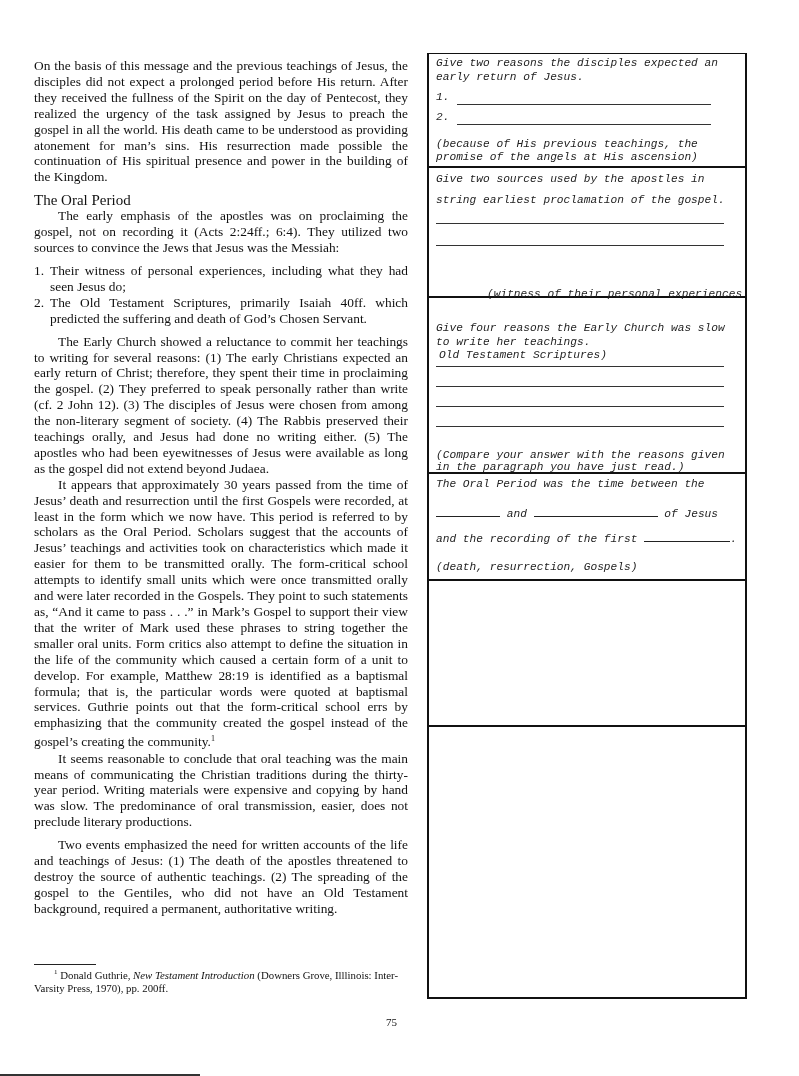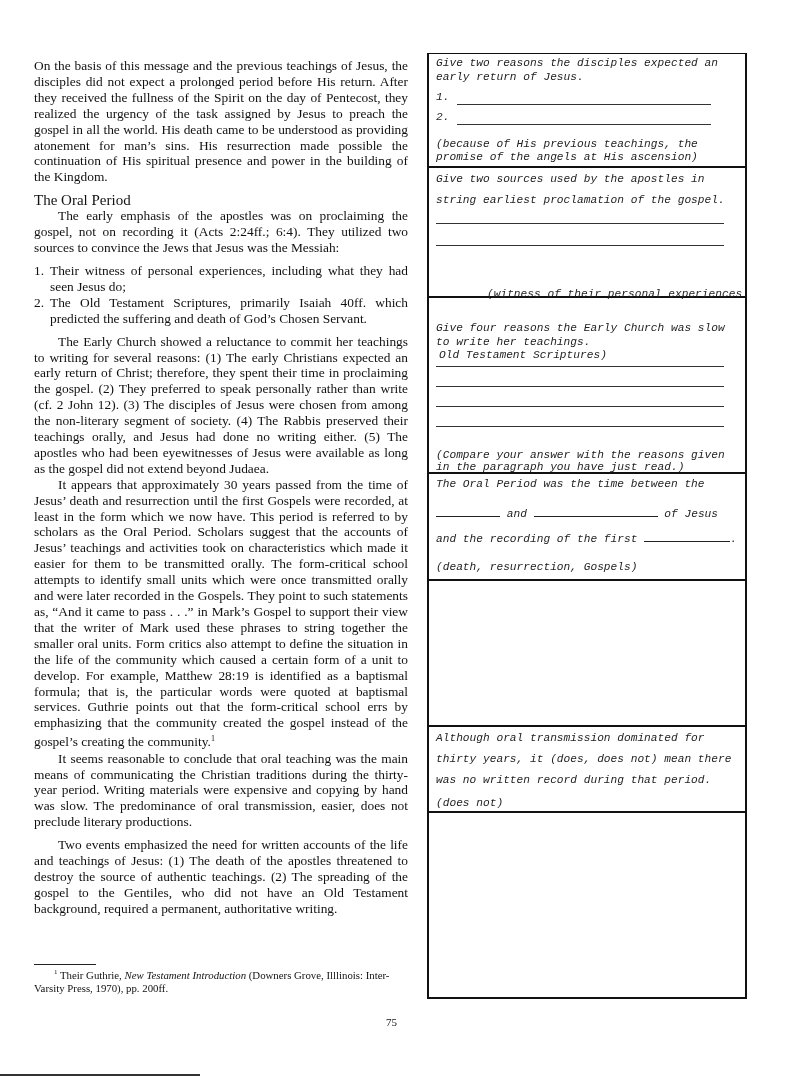--- a/index.html
+++ b/index.html
@@ -59,21 +59,21 @@
   </ol>
   <div class="gap"></div>
   <p class="ind">The Early Church showed a reluctance to commit her teachings to writing for several reasons: (1) The early Christians expected an early return of Christ; therefore, they spent their time in proclaiming the gospel. (2) They preferred to speak personally rather than write (cf. 2 John 12). (3) The disciples of Jesus were chosen from among the non-literary segment of society. (4) The Rabbis preserved their teachings orally, and Jesus had done no writing either. (5) The apostles who had been eyewitnesses of Jesus were available as long as the gospel did not extend beyond Judaea.</p>
   <p class="ind"><span>It appears that approximately 30 years passed from the time of Jesus’ death and resurrection until the first Gospels were recorded, at least in the form which we now have. This period is referred to by scholars as the Oral Period. Scholars suggest that the accounts of Jesus’ teachings and activities took on characteristics which made it easier for them to be transmitted orally. The form-critical school attempts to identify small units which were once transmitted orally and were later recorded in the Gospels. They point to such statements as, “And it came to pass . . .” in Mark’s Gospel to support their view that the writer of Mark used these phrases to string together the smaller oral units. Form critics also attempt to define the situation in the life of the community which caused a certain form of a unit to develop. For example, Matthew 28:19 is identified as a baptismal formula; that is, the particular words were quoted at baptismal services. Guthrie points out that the form-critical school errs by emphasizing that the community created the gospel instead of the gospel’s creating the community.</span><sup style="font-size:8px;">1</sup></p>
   <p class="ind">It seems reasonable to conclude that oral teaching was the main means of communicating the Christian traditions during the thirty-year period. Writing materials were expensive and copying by hand was slow. The predominance of oral transmission, easier, does not preclude literary productions.</p>
   <div class="gap"></div>
   <p class="ind">Two events emphasized the need for written accounts of the life and teachings of Jesus: (1) The death of the apostles threatened to destroy the source of authentic teachings. (2) The spreading of the gospel to the Gentiles, who did not have an Old Testament background, required a permanent, authoritative writing.</p>
 </div>
 
 <div class="footrule"></div>
-<div class="footnote"><sup>1</sup> <span>Their Guthrie, </span><i>New Testament Introduction</i><span> (Downers Grove, Illlinois: Inter-Varsity Press, 1970), pp. 200ff.</span></div>
+<div class="footnote"><sup>1</sup> <span>Donald Guthrie, </span><i>New Testament Introduction</i><span> (Downers Grove, Illlinois: Inter-Varsity Press, 1970), pp. 200ff.</span></div>
 <div class="pagenum">75</div>
 <div class="bottomrule"></div>
 
 <div class="rightcol">
 
   <div class="box" style="top:0; height:114px;">
     <span class="ln" style="top:3px;">Give two reasons the disciples expected an</span>
     <span class="ln" style="top:17px;">early return of Jesus.</span>
     <span class="ln" style="top:37px;">1.</span>
     <div class="fullline" style="top:50px; left:28px; width:254px;"></div>
@@ -113,21 +113,15 @@
     </span>
     <span class="ln" style="top:56px;">
       <span>and the recording of the first</span>
       <span class="blank" style="width:86px;"></span><span>.</span>
     </span>
     <span class="ln" style="top:87px;">(death, resurrection, Gospels)</span>
   </div>
 
   <div class="box" style="top:527px; height:146px;"></div>
 
-  <div class="box" style="top:673px; height:86px;">
-    <span class="ln" style="top:5px;">Although oral transmission dominated for</span>
-    <span class="ln" style="top:26px;">thirty years, it (does, does not) mean there</span>
-    <span class="ln" style="top:47px;">was no written record during that period.</span>
-    <span class="ln" style="top:70px;">(does not)</span>
-  </div>
 
   <div class="box last" style="top:759px; height:185px;"></div>
 </div>
 
 </body></html>

